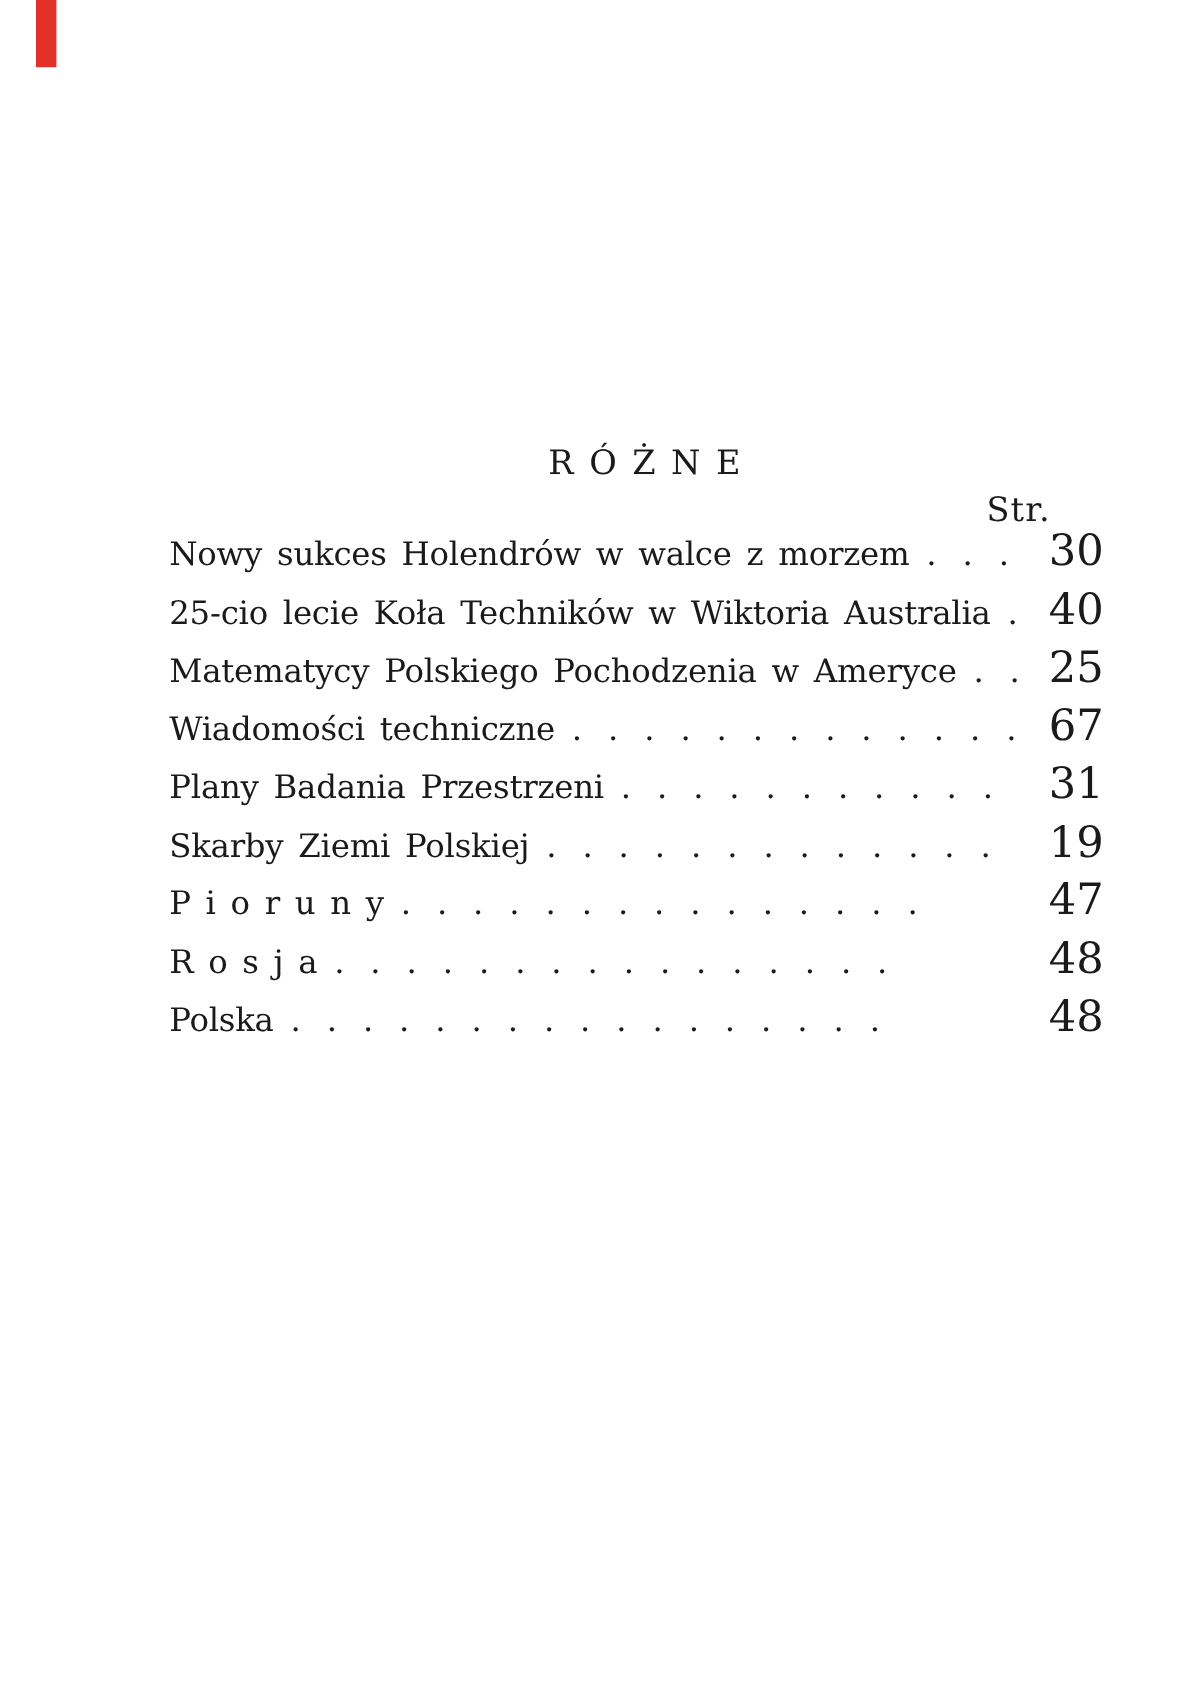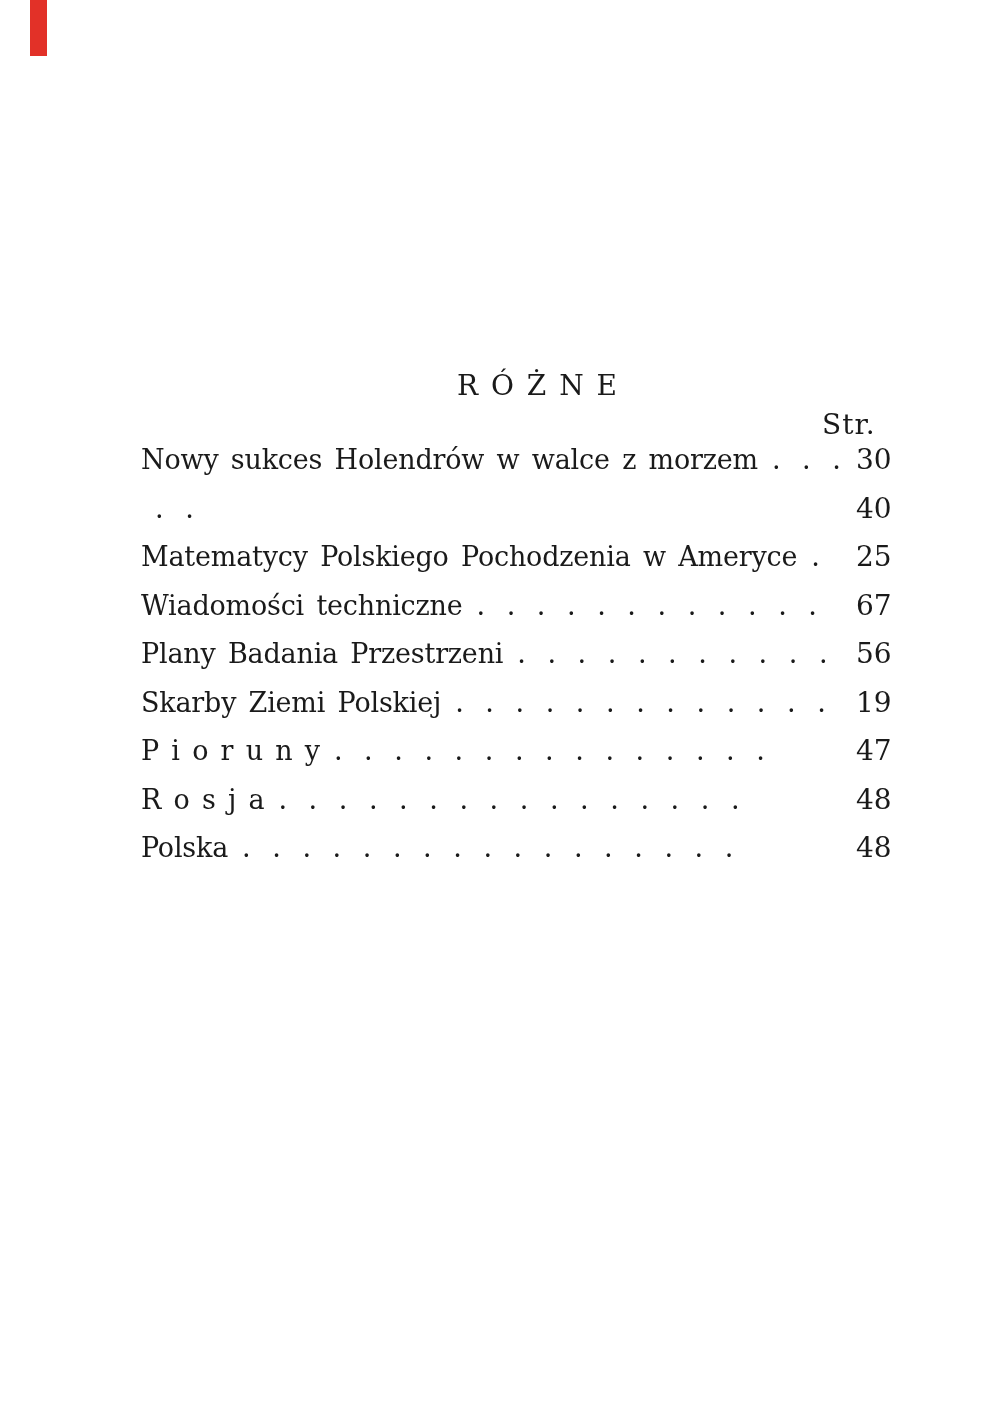--- a/index.html
+++ b/index.html
@@ -50,41 +50,41 @@
     position: absolute;
     left: 0;
     top: 436px;
     width: 1000px;
   }
   .toc-row {
     display: flex;
     align-items: baseline;
     height: 48.5px;
     line-height: 48.5px;
-    padding: 0 84px 0 141px;
+    padding: 0 66px 0 141px;
     font-size: 27px;
   }
   .toc-label {
     flex: 0 0 auto;
     white-space: pre;
     word-spacing: 4px;
     letter-spacing: -0.2px;
   }
   .toc-dots {
     flex: 1 1 auto;
     overflow: hidden;
     white-space: nowrap;
     margin-left: 14px;
     margin-right: 16px;
     word-spacing: 13px;
     letter-spacing: 0;
   }
   .toc-page {
     flex: 0 0 60px;
-    font-size: 28px;
+    font-size: 36px;
     text-align: left;
   }
 </style>
 </head>
 <body>
 
 <div class="page">
 
   <div class="red-strip" style="background: rgb(226, 49, 40);"></div>
 
@@ -94,40 +94,41 @@
 
   <div class="toc">
 
     <div class="toc-row">
       <span class="toc-label">Nowy sukces Holendrów w walce z morzem</span>
       <span class="toc-dots">. . . . .</span>
       <span class="toc-page">30</span>
     </div>
 
     <div class="toc-row">
+      <span class="toc-label">25-cio lecie Koła Techników w Wiktoria Australia</span>
       <span class="toc-dots">. .</span>
       <span class="toc-page">40</span>
     </div>
 
     <div class="toc-row">
       <span class="toc-label">Matematycy Polskiego Pochodzenia w Ameryce</span>
       <span class="toc-dots">. . . .</span>
       <span class="toc-page">25</span>
     </div>
 
     <div class="toc-row">
       <span class="toc-label">Wiadomości techniczne</span>
       <span class="toc-dots">. . . . . . . . . . . . .</span>
       <span class="toc-page">67</span>
     </div>
 
     <div class="toc-row">
       <span class="toc-label">Plany Badania Przestrzeni</span>
       <span class="toc-dots">. . . . . . . . . . .</span>
-      <span class="toc-page">56</span>
+      <span class="toc-page">31</span>
     </div>
 
     <div class="toc-row">
       <span class="toc-label">Skarby Ziemi Polskiej</span>
       <span class="toc-dots">. . . . . . . . . . . . .</span>
       <span class="toc-page">19</span>
     </div>
 
     <div class="toc-row">
       <span class="toc-label">P i o r u n y</span>

